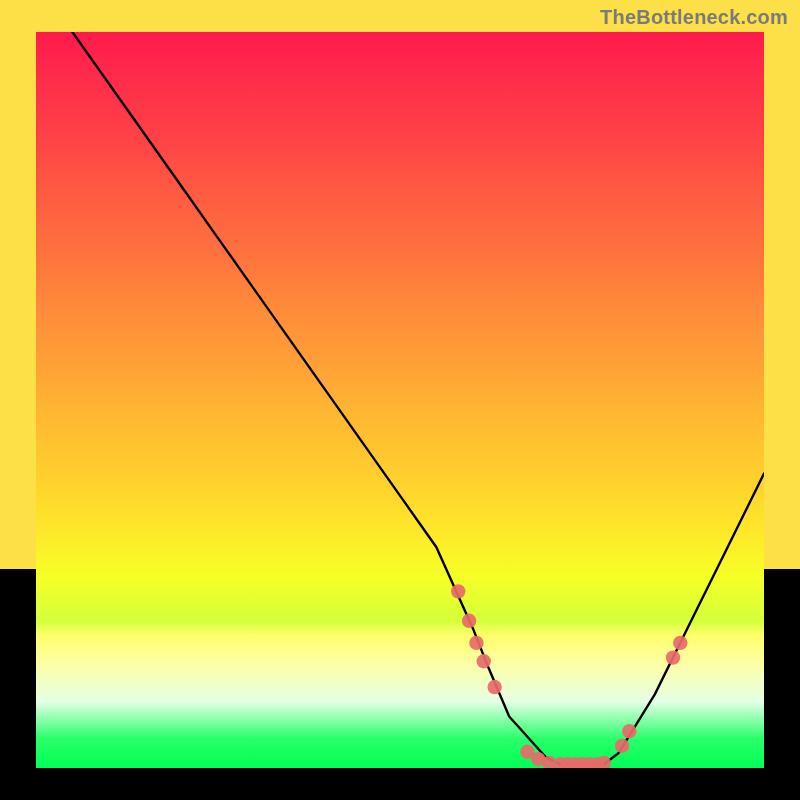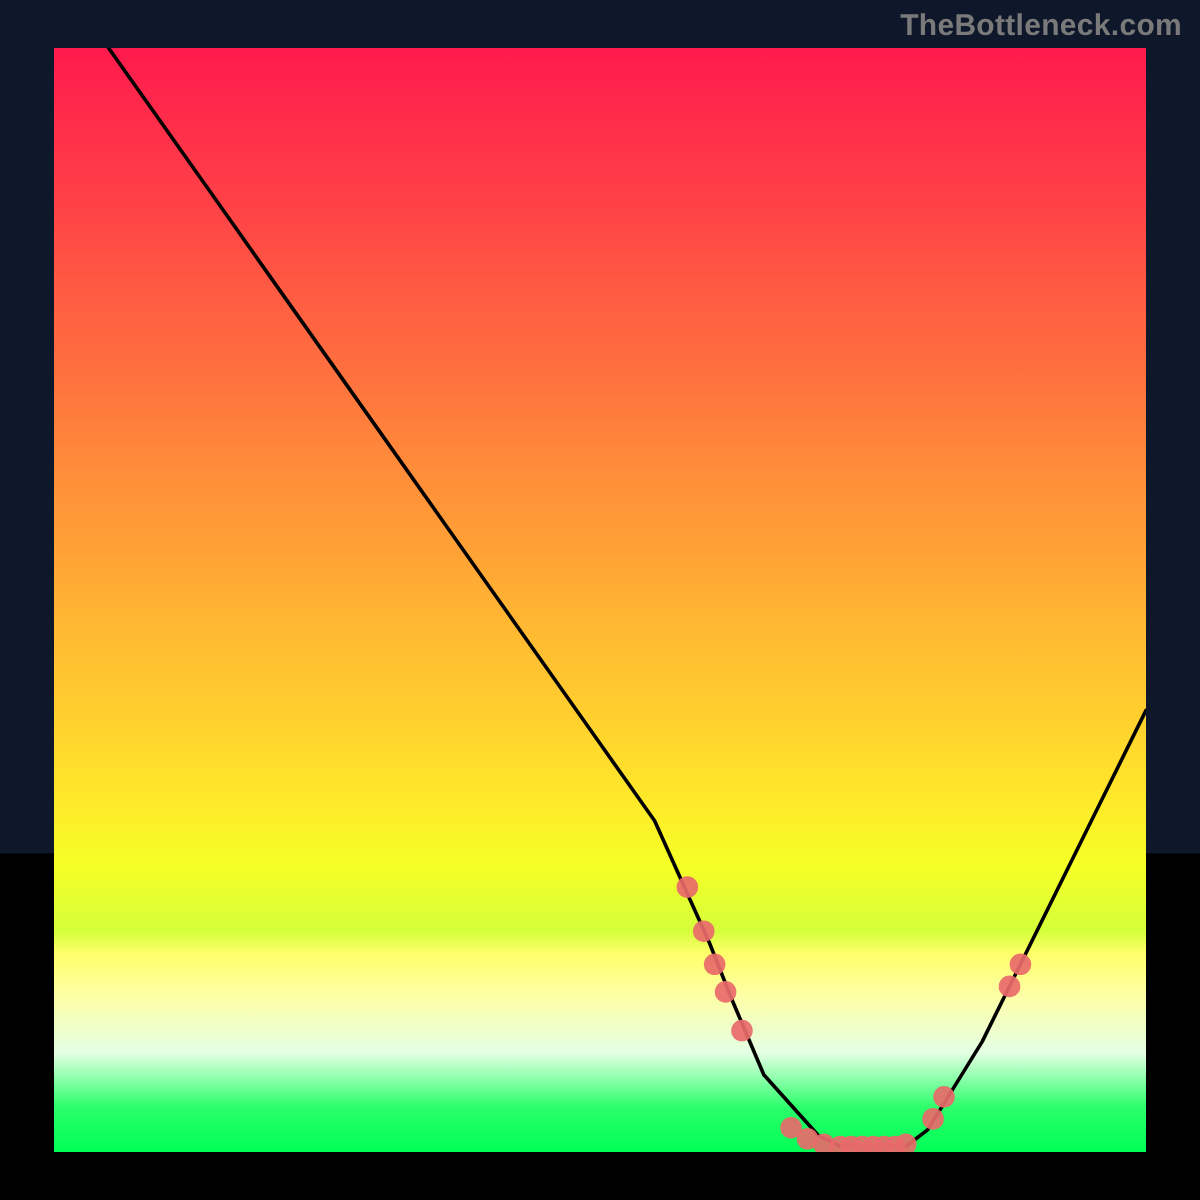--- a/index.html
+++ b/index.html
@@ -1,21 +1,21 @@
 <!DOCTYPE html>
 <html><head>
 <meta charset="utf-8">
 <style>
   * { margin: 0; padding: 0; box-sizing: border-box; }
   html, body { width: 800px; height: 800px; background: #000; overflow: hidden; }
   .canvas {
     position: relative;
     width: 800px;
     height: 569px;
-    background: #0f172a;
+    background: #fde047;
     padding-left: 12px;
   }
   .plot-area {
     position: absolute;
     left: 36px;
     top: 32px;
     width: 728px;
     height: 736px;
     background: linear-gradient(to bottom,
       #ff1a4d 0%,

